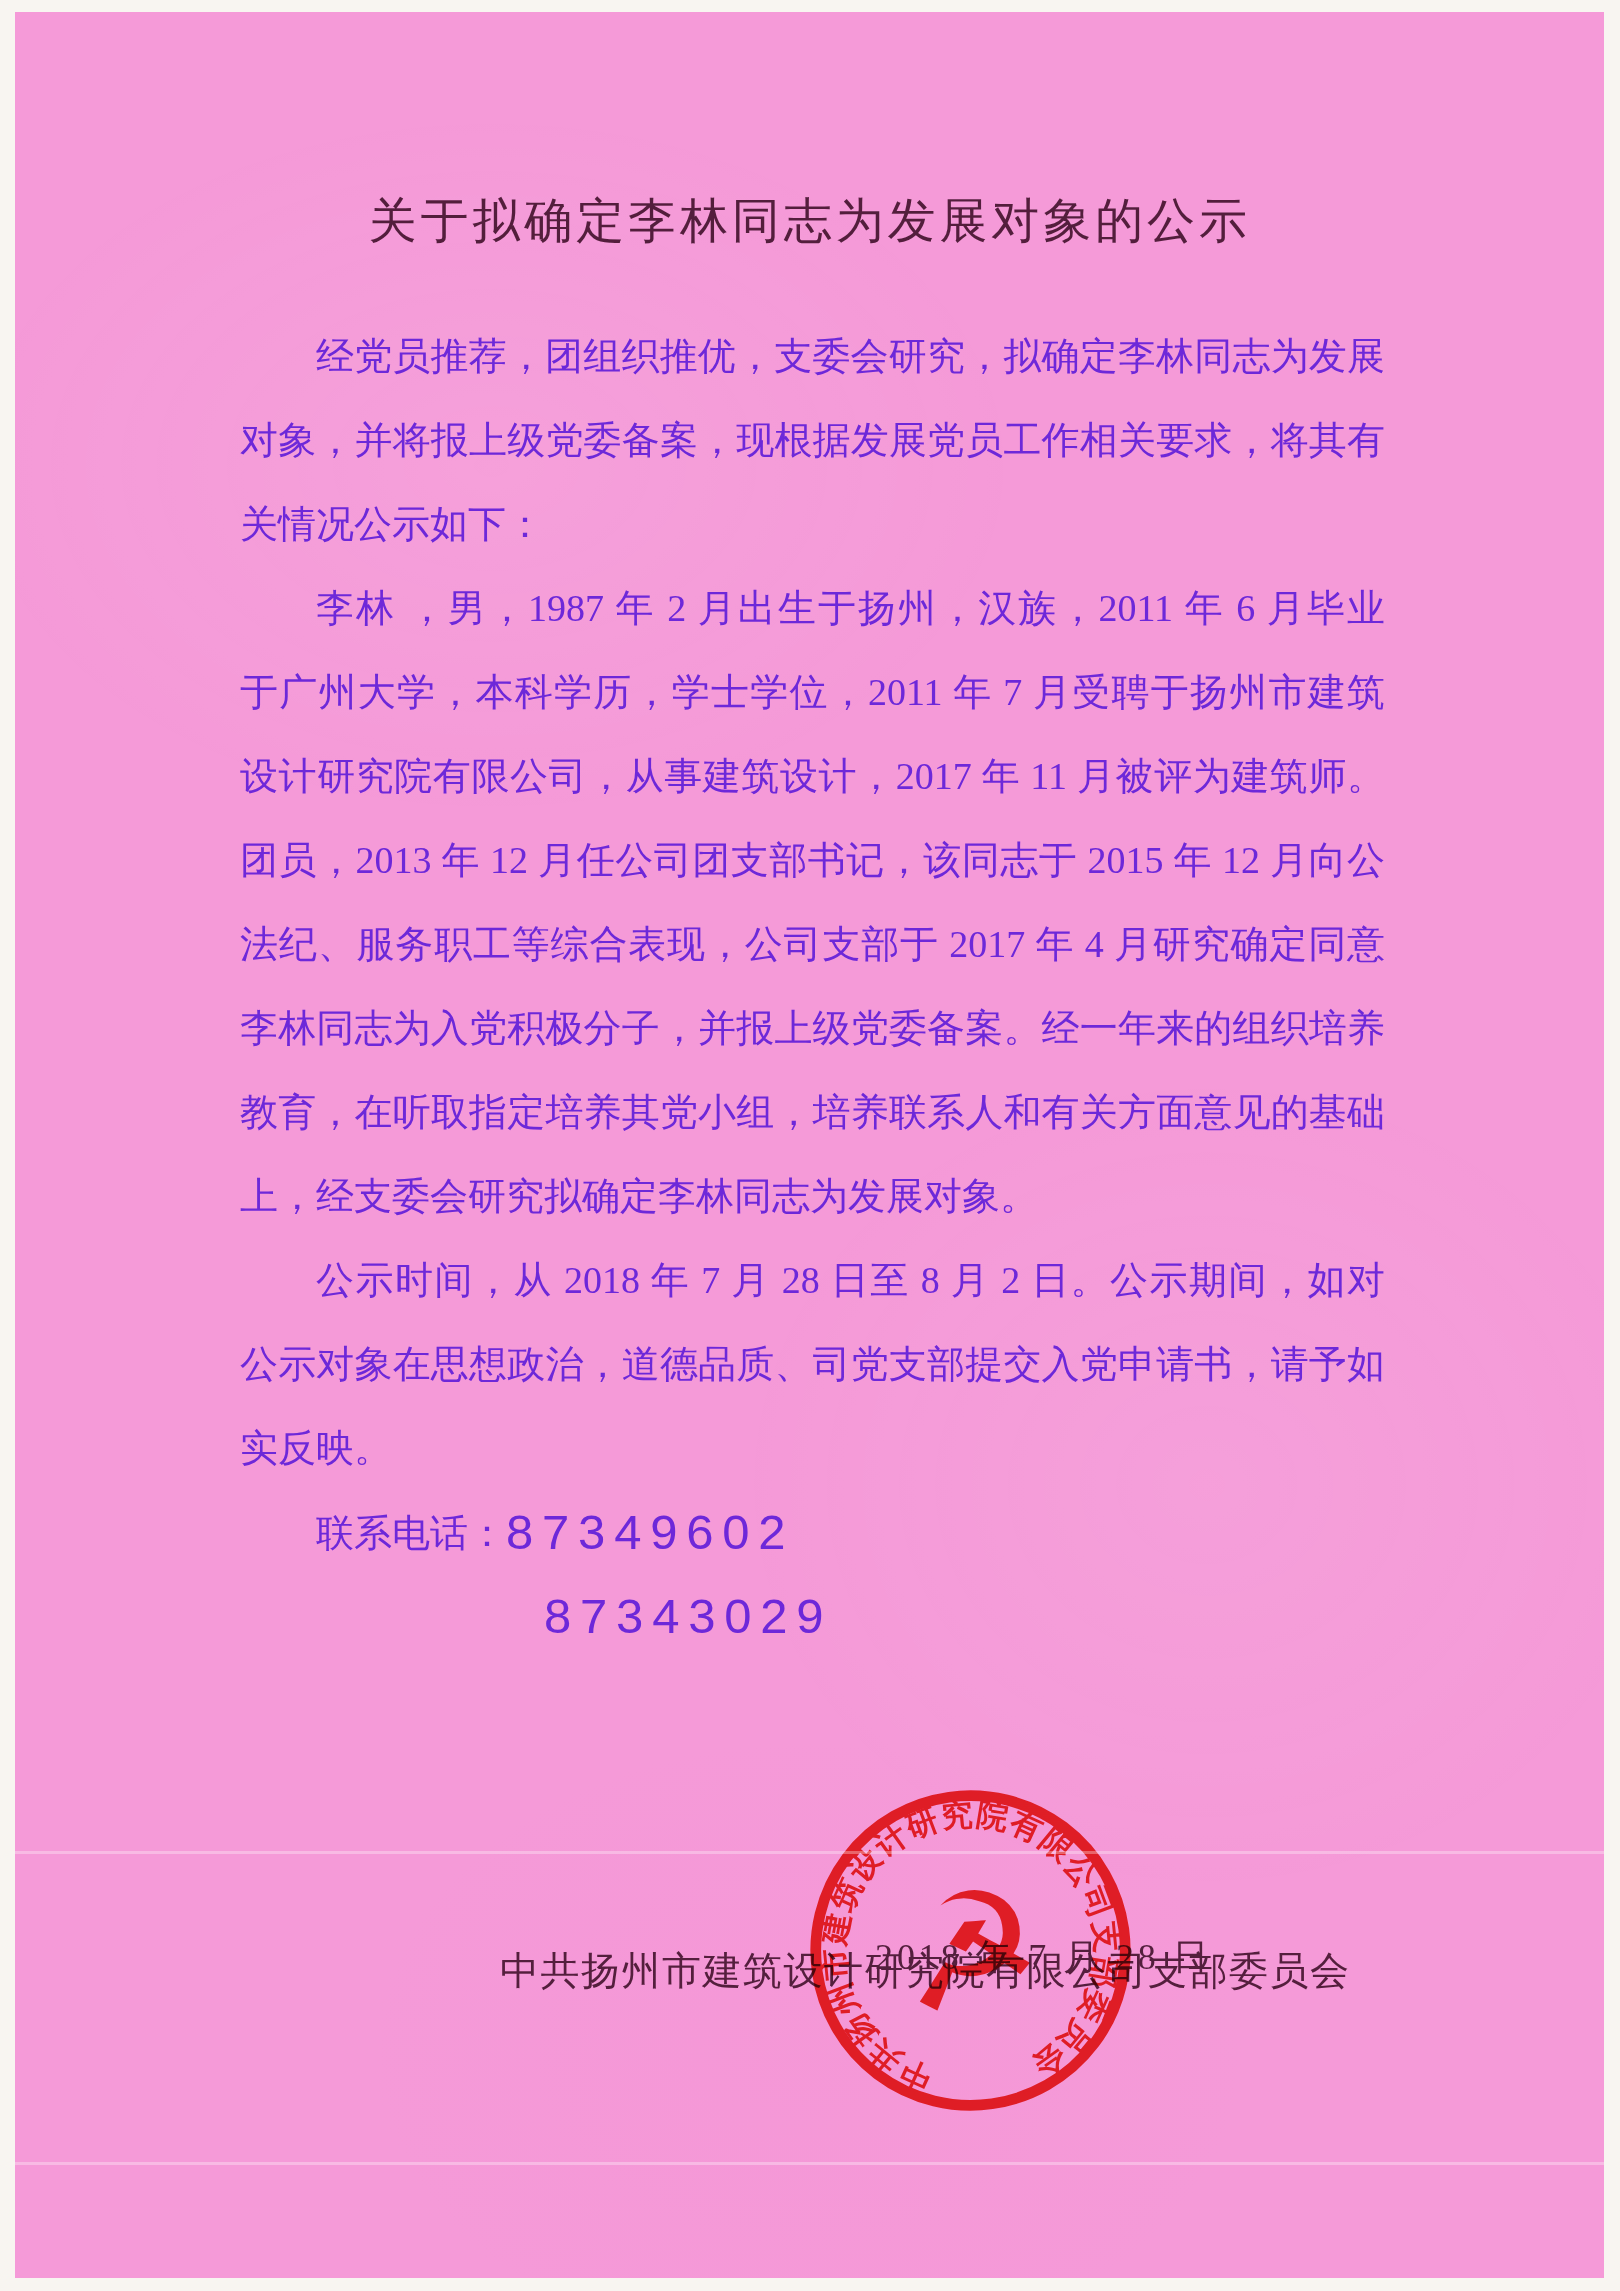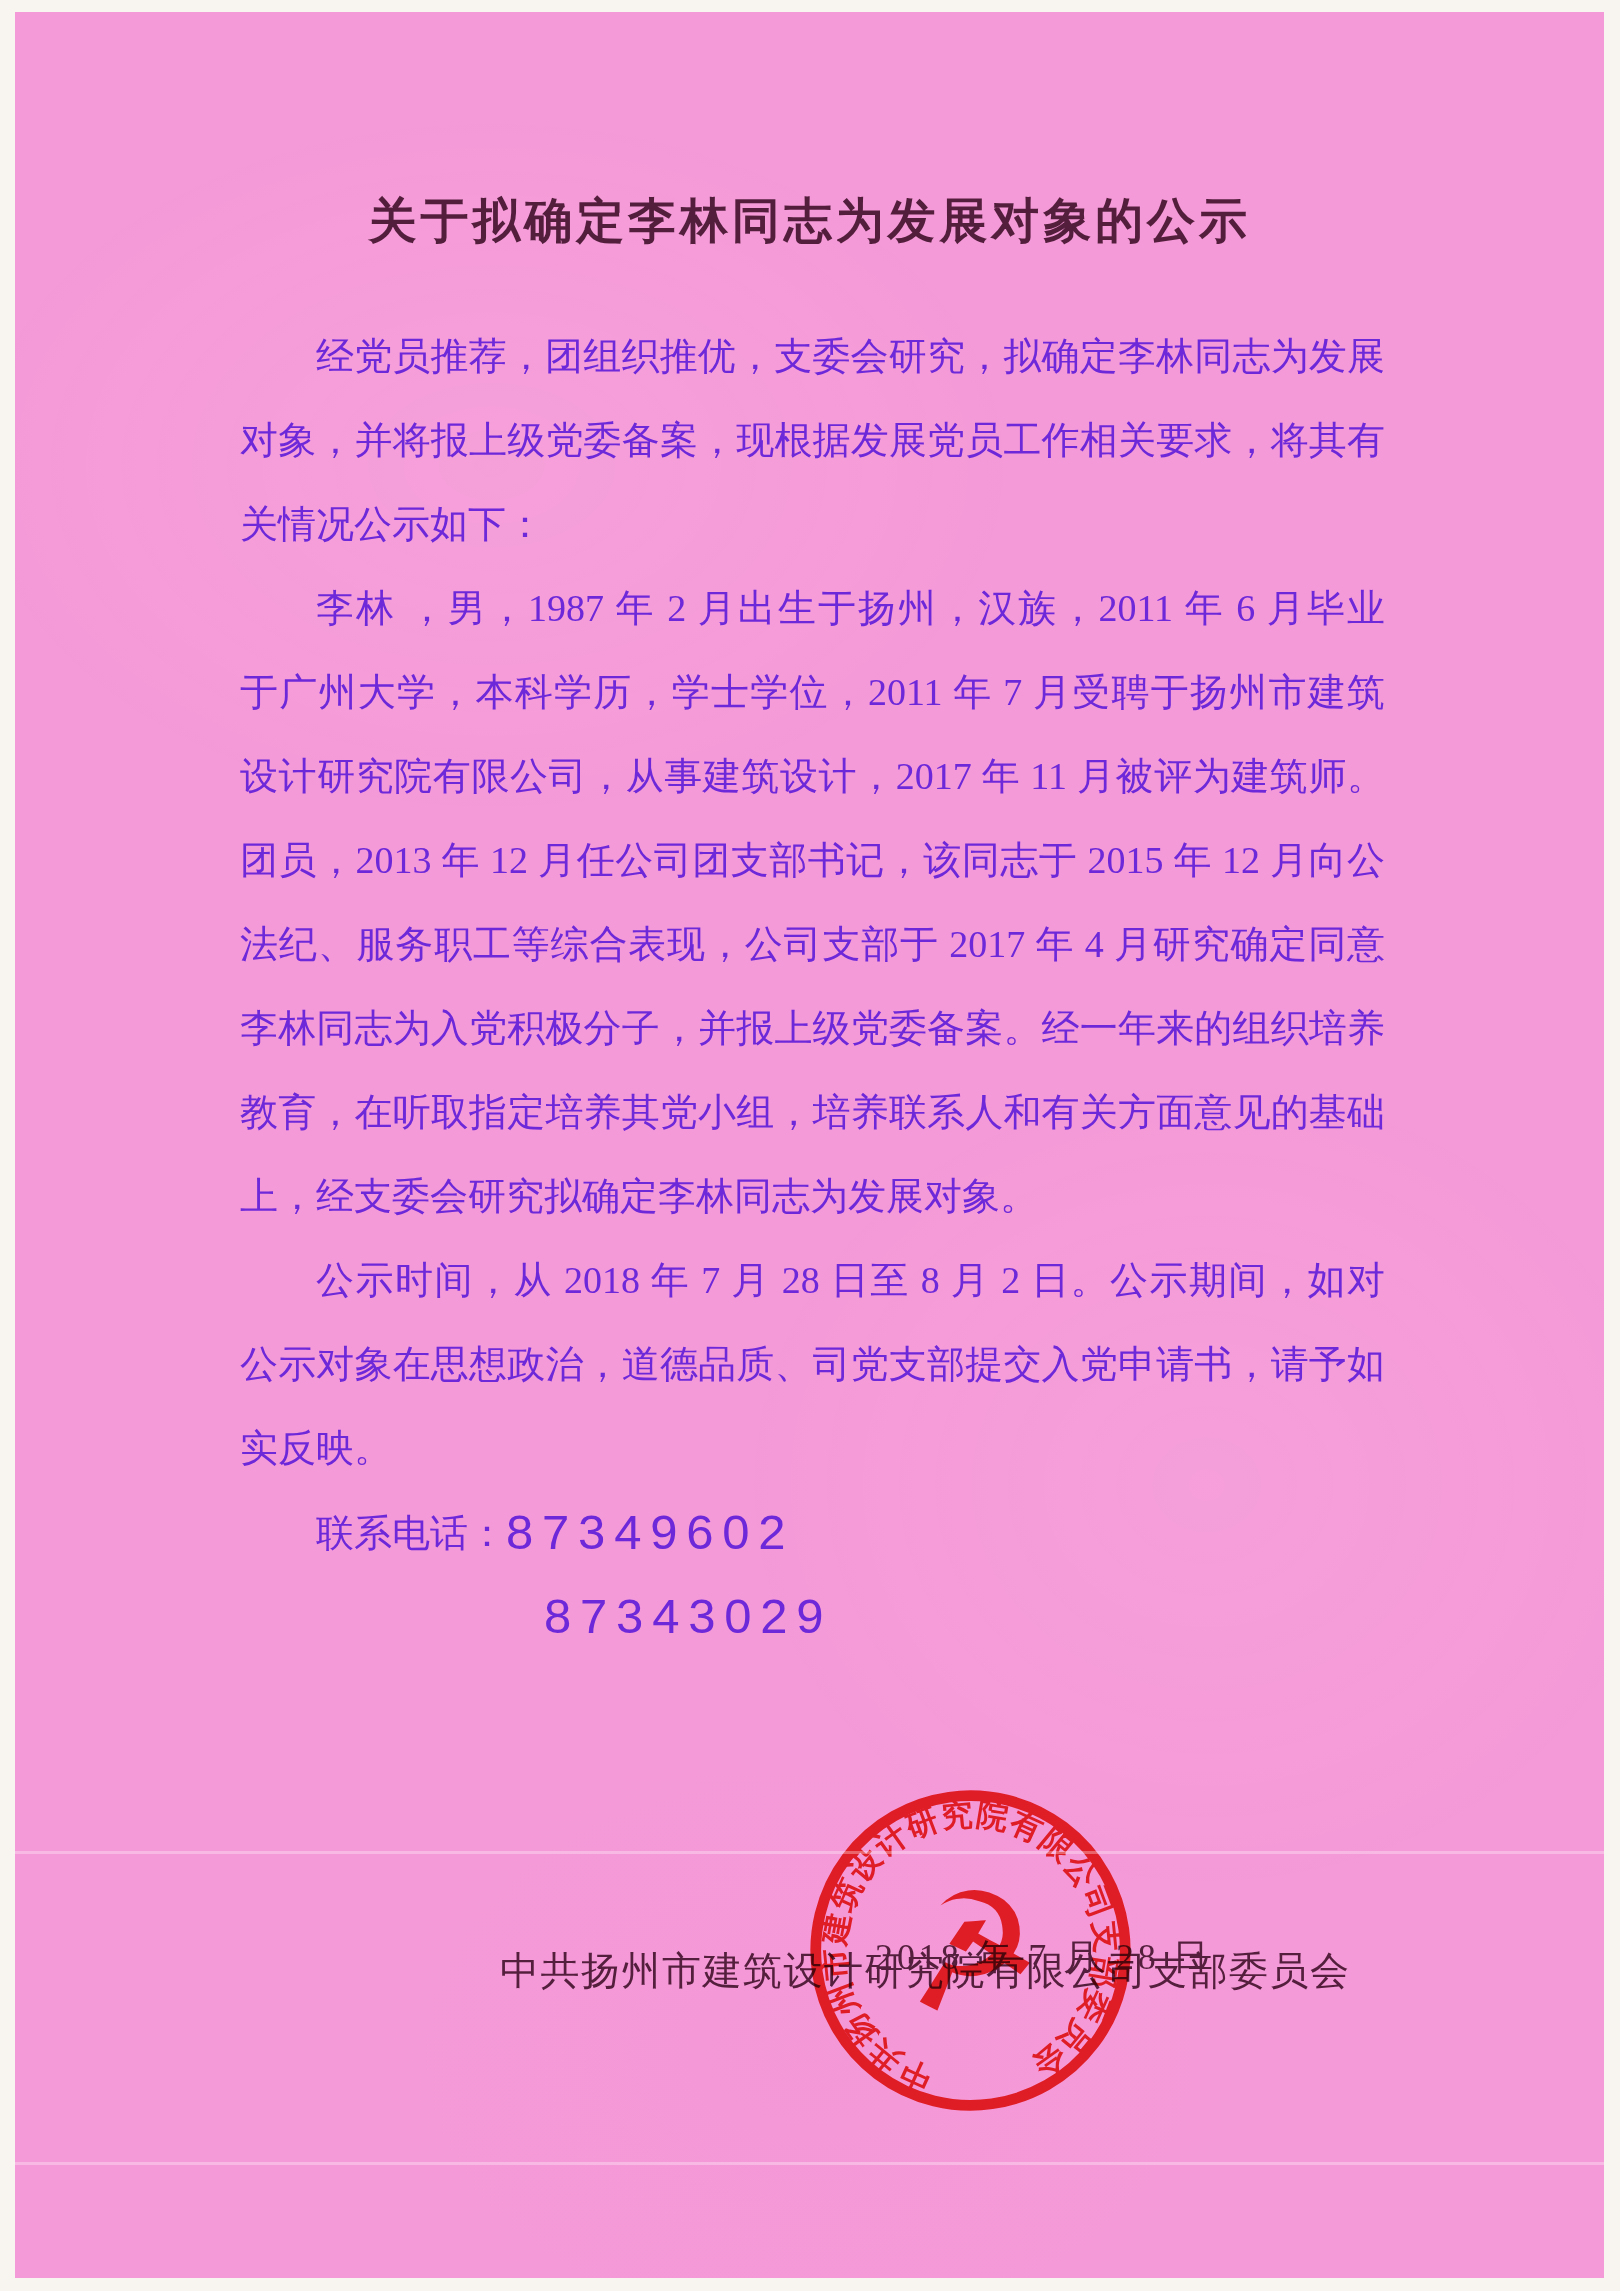--- a/index.html
+++ b/index.html
@@ -18,21 +18,21 @@
     content:"";position:absolute;inset:0;
     background:
       radial-gradient(ellipse 882px 588px at 30% 20%, rgba(255,255,255,.06), transparent 60%),
       radial-gradient(ellipse 784px 686px at 75% 65%, rgba(255,255,255,.05), transparent 60%),
       radial-gradient(ellipse 686px 490px at 50% 90%, rgba(240,120,200,.08), transparent 65%);
     pointer-events:none;
   }
   .title{
     position:absolute;left:14.7px;width:1590px;top:189px;
     text-align:center;font-size:48px;letter-spacing:3.9px;
-    color:#531e3c;font-weight:700;white-space:nowrap;
+    color:#531e3c;font-weight:400;white-space:nowrap;
   }
   .body{
     position:absolute;left:240px;top:314px;width:1145px;
     font-size:38px;color:#6d28d9;
   }
   .bl{
     height:84px;line-height:84px;white-space:nowrap;
   }
   .bl.j{
     white-space:normal;text-align:justify;text-align-last:justify;

